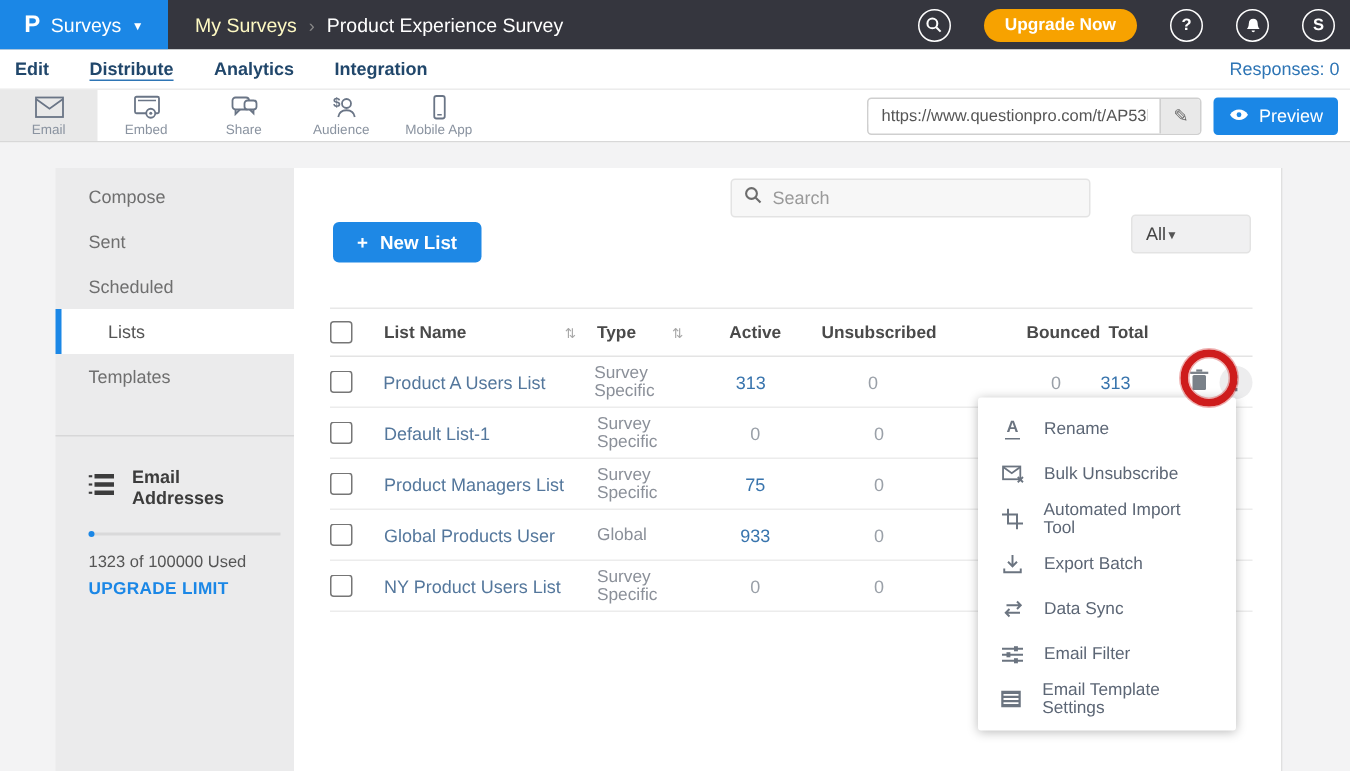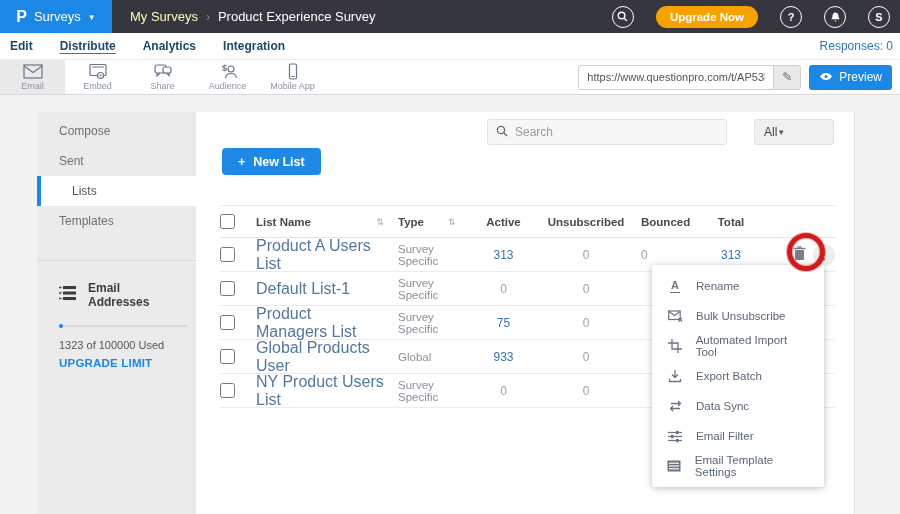--- a/index.html
+++ b/index.html
@@ -76,42 +76,42 @@
   .maincard { position:absolute; left:196px; top:17px; width:659px; height:402px;
     background:#fff; border-right:1px solid #e0e0e0; }
   .filters { position:absolute; right:20px; top:7px; display:flex; gap:27px; }
   .searchbox { width:240px; height:26px; background:#f7f7f7; border:1px solid #e3e3e3;
     border-radius:3px; display:flex; align-items:center; padding:0 8px; gap:7px; }
   .searchbox input { border:none; outline:none; background:transparent; font-size:12px;
     color:#555; width:100%; font-family:"Liberation Sans",sans-serif; }
   .searchbox input::placeholder { color:#9a9a9a; }
   .all-select { width:80px; height:26px; background:#f0f0f1; border:1px solid #e3e3e3;
     border-radius:3px; display:flex; align-items:center; justify-content:flex-start;
-    padding:0 9px; font-size:12px; color:#444; cursor:pointer; }
+    padding:0 9px; font-size:12px; color:#444; cursor:pointer;margin-top:24px; }
   .all-caret { font-size:8px; color:#555; }
   .newlist-btn { position:absolute; left:26px; top:36px; height:27px; background:#1e88e5;
     color:#fff; border:none; border-radius:4px; padding:0 16px; font-size:12.5px;
     font-weight:700; cursor:pointer; display:flex; align-items:center; gap:8px; }
 
   
   .listtable { position:absolute; left:24px; top:93px; width:615px; }
   .trow { display:flex; align-items:center; height:34px; border-bottom:1px solid #ececec; }
   .trow.head { height:33px; border-top:1px solid #e8e8e8; border-bottom:1px solid #e4e4e4; }
   .c-cb { width:36px; display:flex; align-items:center; }
   .c-cb input { width:15px; height:15px; accent-color:#fff; border:1px solid #ccc; cursor:pointer; }
   .c-name { width:142px; display:flex; align-items:center; justify-content:space-between; padding-right:14px; }
   .c-type { width:78px; display:flex; align-items:center; justify-content:flex-start; padding-right:8px;gap:24px; }
   .c-active { width:55px; text-align:center; }
   .c-unsub { width:110px; text-align:center; }
-  .c-bounced { width:60px; text-align:left; }
-  .c-total { width:60px; text-align:center; }
+  .c-bounced { width:60px; text-align:center;margin-left:38px; }
+  .c-total { width:60px; }
   .c-actions { flex:1; display:flex; align-items:center; justify-content:flex-end; gap:7px; }
   .hlabel { font-size:11.5px; font-weight:700; color:#4a4a4a; }
   .sort-ic { font-size:9px; color:#a8a8a8; cursor:pointer; }
-  .name-link { font-size:16px; color:#54779c; cursor:pointer; }
+  .name-link { font-size:12px; color:#54779c; cursor:pointer; }
   .type-txt { font-size:11.5px; color:#8b9099; }
   .num { font-size:12px; color:#3874ad; }
   .num.zero { color:#9aa0a8; }
   .trash-btn { background:none; border:none; cursor:pointer; padding:0; display:flex; }
   .kebab-btn { width:22px; height:22px; border-radius:50%; background:#ededee; border:none;
     color:#6d7683; font-size:13px; font-weight:700; cursor:pointer; line-height:1; }
 
   
   .ctxmenu { position:absolute; left:652px; top:265px; width:172px; background:#fff;
     border-radius:2px; box-shadow:0 1px 7px rgba(0,0,0,.28); padding:6px 0; z-index:5; }
@@ -235,20 +235,21 @@
     </button>
   </div>
 </div>
 
 <div class="page">
 
   <div class="sidebar">
     <div class="side-items">
       <div class="side-item">Compose</div>
       <div class="side-item">Sent</div>
+      <div class="side-item">Scheduled</div>
       <div class="side-item active">Lists</div>
       <div class="side-item">Templates</div>
     </div>
     <div class="side-divider"></div>
     <div class="email-block">
       <div class="email-head">
         <span>
           <svg width="17" height="14" viewBox="0 0 17 14">
               <g fill="#3c3c3c">
                 <rect x="4" y="0" width="13" height="3"></rect>

